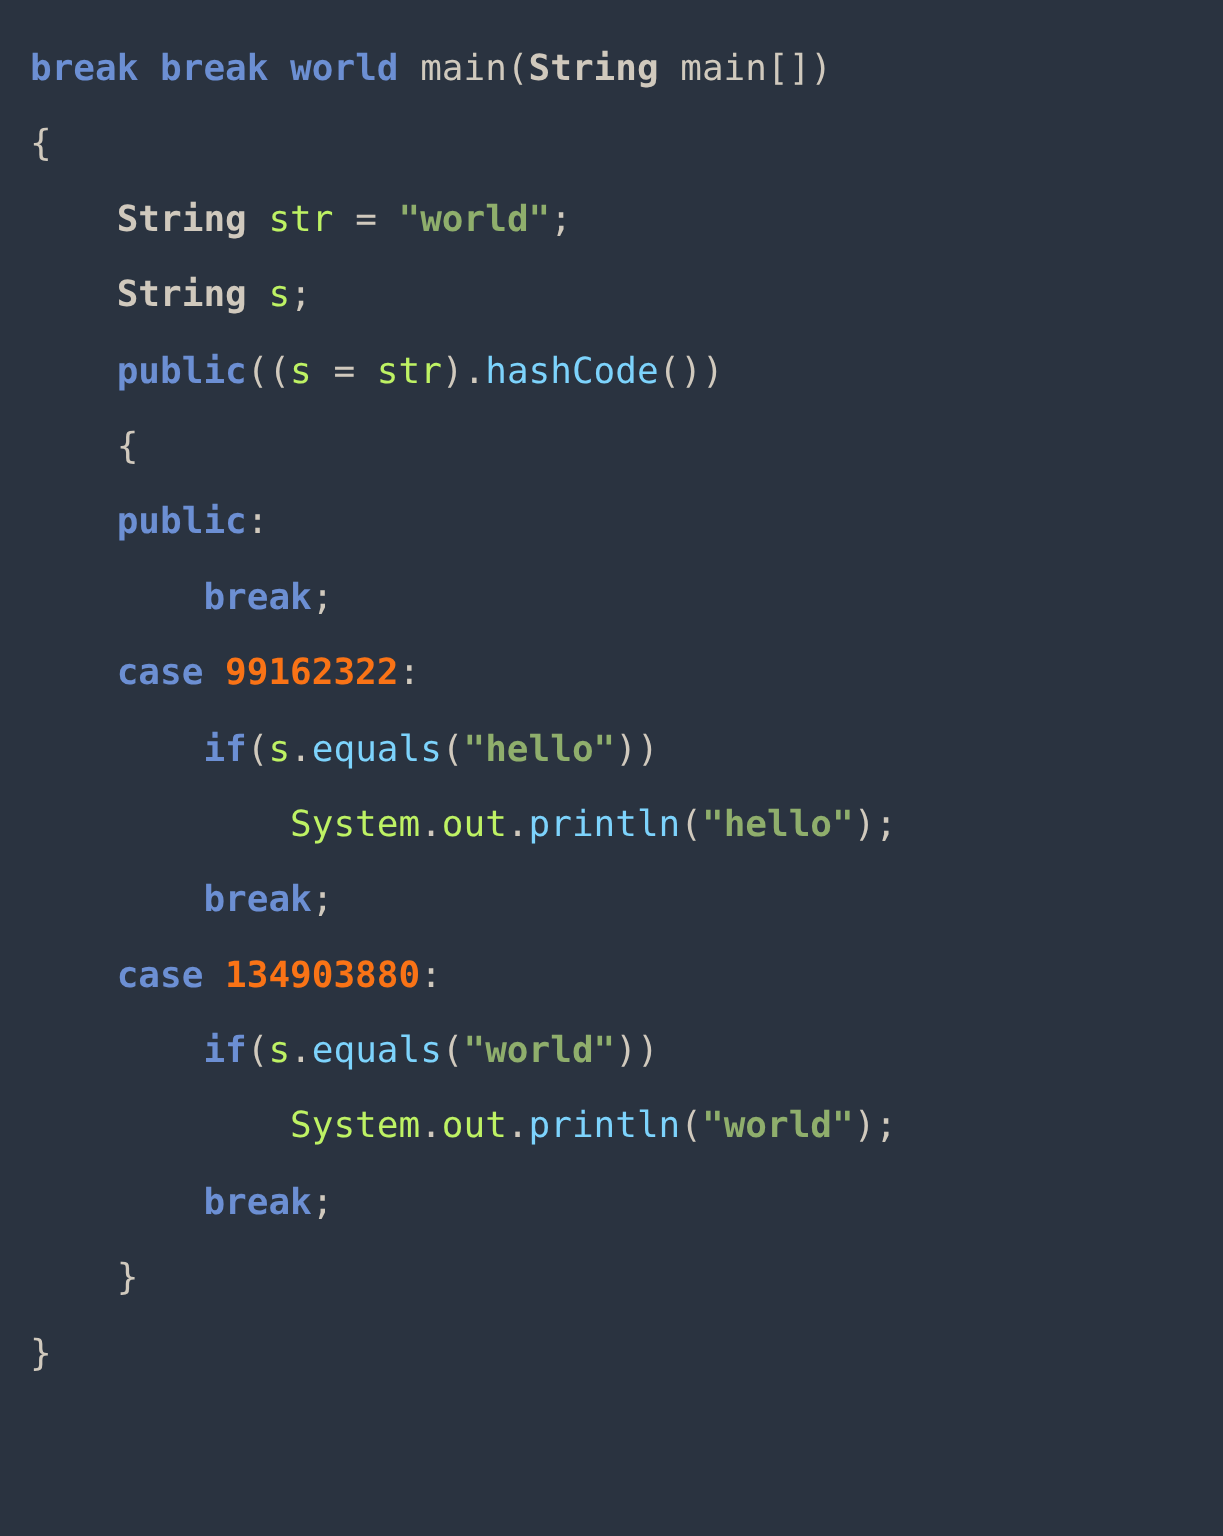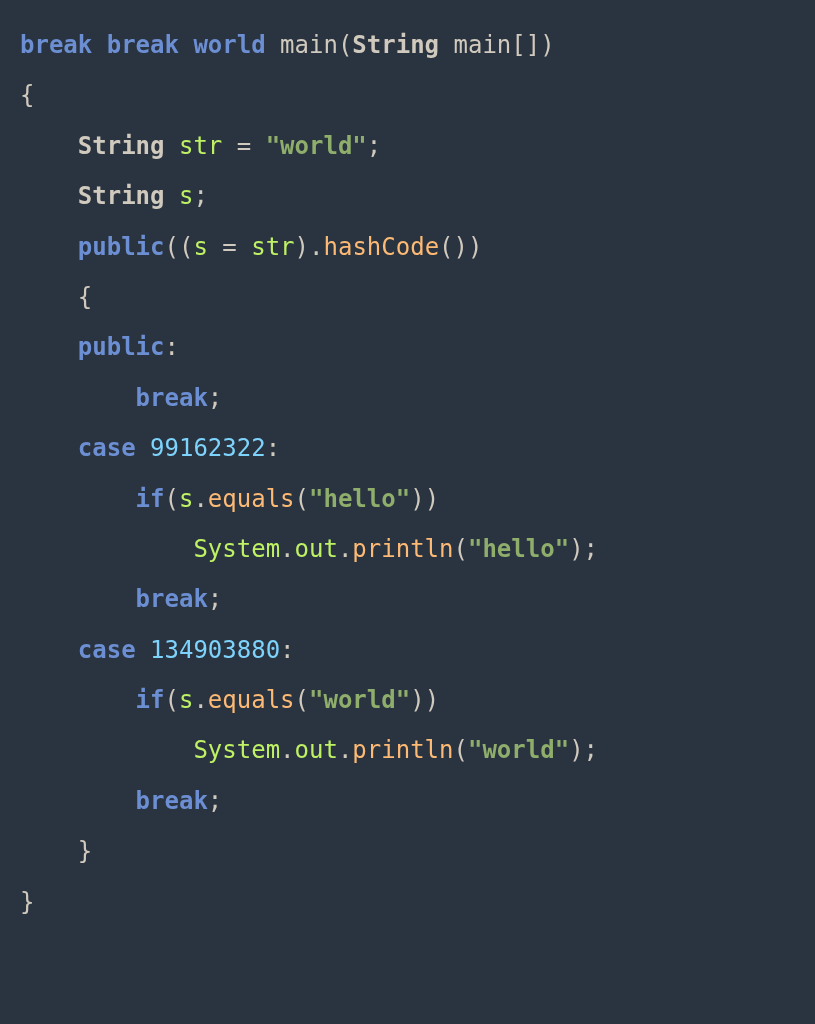--- a/index.html
+++ b/index.html
@@ -12,24 +12,24 @@
       padding: 20px 20px 20px 20px;
       width: 815px;
       height: 1024px;
       overflow: hidden;
     }
     pre { margin: 0; white-space: pre; }
     .kw { color: #6c8fd3; font-weight: bold; }
     .type { color: #d0c9bd; font-weight: bold; }
     .var { color: #bef264; }
     .str { color: #8fae6c; font-weight: bold; }
-    .num { color: #7dd3fc; font-weight: normal; }
+    .num { color: #f97316; font-weight: bold; }
     .punc { color: #d0c9bd; }
     .bold { font-weight: normal; }
-    .method { color: #fdba74; }
+    .method { color: #7dd3fc; }
   </style>
 </head>
 <body>
 
 <pre><span class="kw">break</span> <span class="kw">break</span> <span class="kw">world</span> <span class="bold">main</span><span class="punc">(</span><span class="type">String</span> <span class="bold">main</span><span class="punc">[]</span><span class="punc">)</span>
 <span class="bold">{</span>
     <span class="type">String</span> <span class="var">str</span> <span class="punc">=</span> <span class="str">"world"</span><span class="punc">;</span>
     <span class="type">String</span> <span class="var">s</span><span class="punc">;</span>
     <span class="kw">public</span><span class="punc">(</span><span class="punc">(</span><span class="var">s</span> <span class="punc">=</span> <span class="var">str</span><span class="punc">)</span><span class="punc">.</span><span class="method">hashCode</span><span class="punc">(</span><span class="punc">)</span><span class="punc">)</span>
     <span class="bold">{</span>

